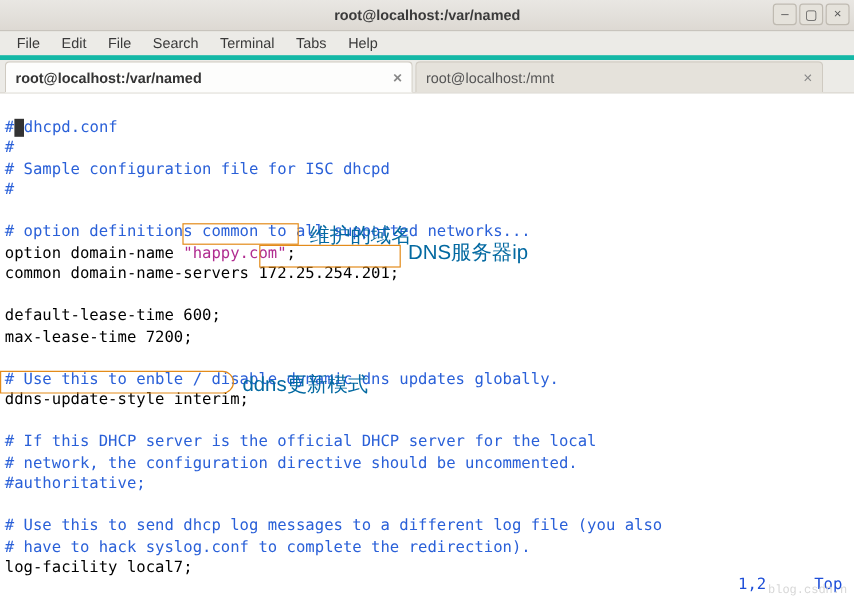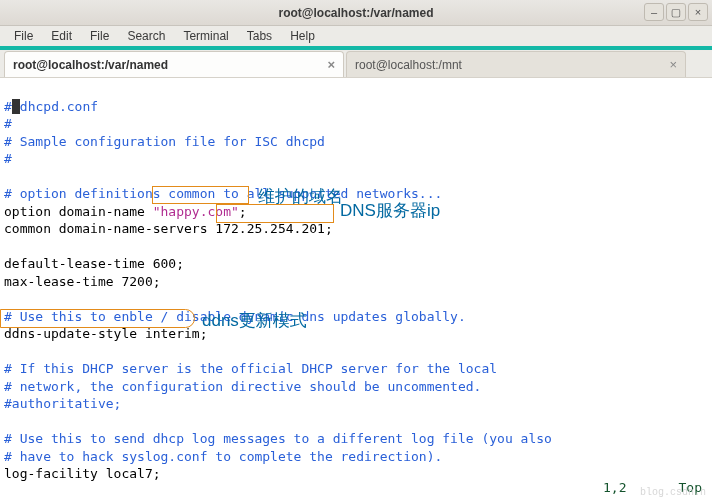--- a/index.html
+++ b/index.html
@@ -24,21 +24,21 @@
 
   .terminal { position:relative; background:#fff; width:100%; height:calc(500px - 26px - 24px - 28px); font-family: "DejaVu Sans Mono","Courier New",monospace; font-size:13px; line-height:17.5px; color:#000; padding:2px 4px; white-space:pre; overflow:hidden; }
   .comment { color:#2a60d8; }
   .quoted { color:#b02c90; }
   .cursor { display:inline-block; width:8px; height:15px; background:#333; vertical-align:text-bottom; }
 
   
   .anno-box { position:absolute; border:1px solid #e38b1a; pointer-events:none; }
   .anno-label { position:absolute; font-family:sans-serif; font-size:17px; color:#0369a1; pointer-events:none; }
 
-  .status-right { position:absolute; right:10px; bottom:4px; font-family: "DejaVu Sans Mono",monospace; font-size:13px; color:#14532d; display:flex; gap:52px; }
+  .status-right { position:absolute; right:10px; bottom:4px; font-family: "DejaVu Sans Mono",monospace; font-size:13px; color:#1d4ed8; display:flex; gap:40px; }
 
   .watermark { position:absolute; right:6px; bottom:2px; font-size:10px; color:#d7d7d7; font-family:Liberation Mono, monospace; pointer-events:none; }
 </style>
 </head>
 <body>
 
 <div class="titlebar">
   <span class="title">root@localhost:/var/named</span>
   <div class="win-controls">
     <div class="win-btn">–</div>

